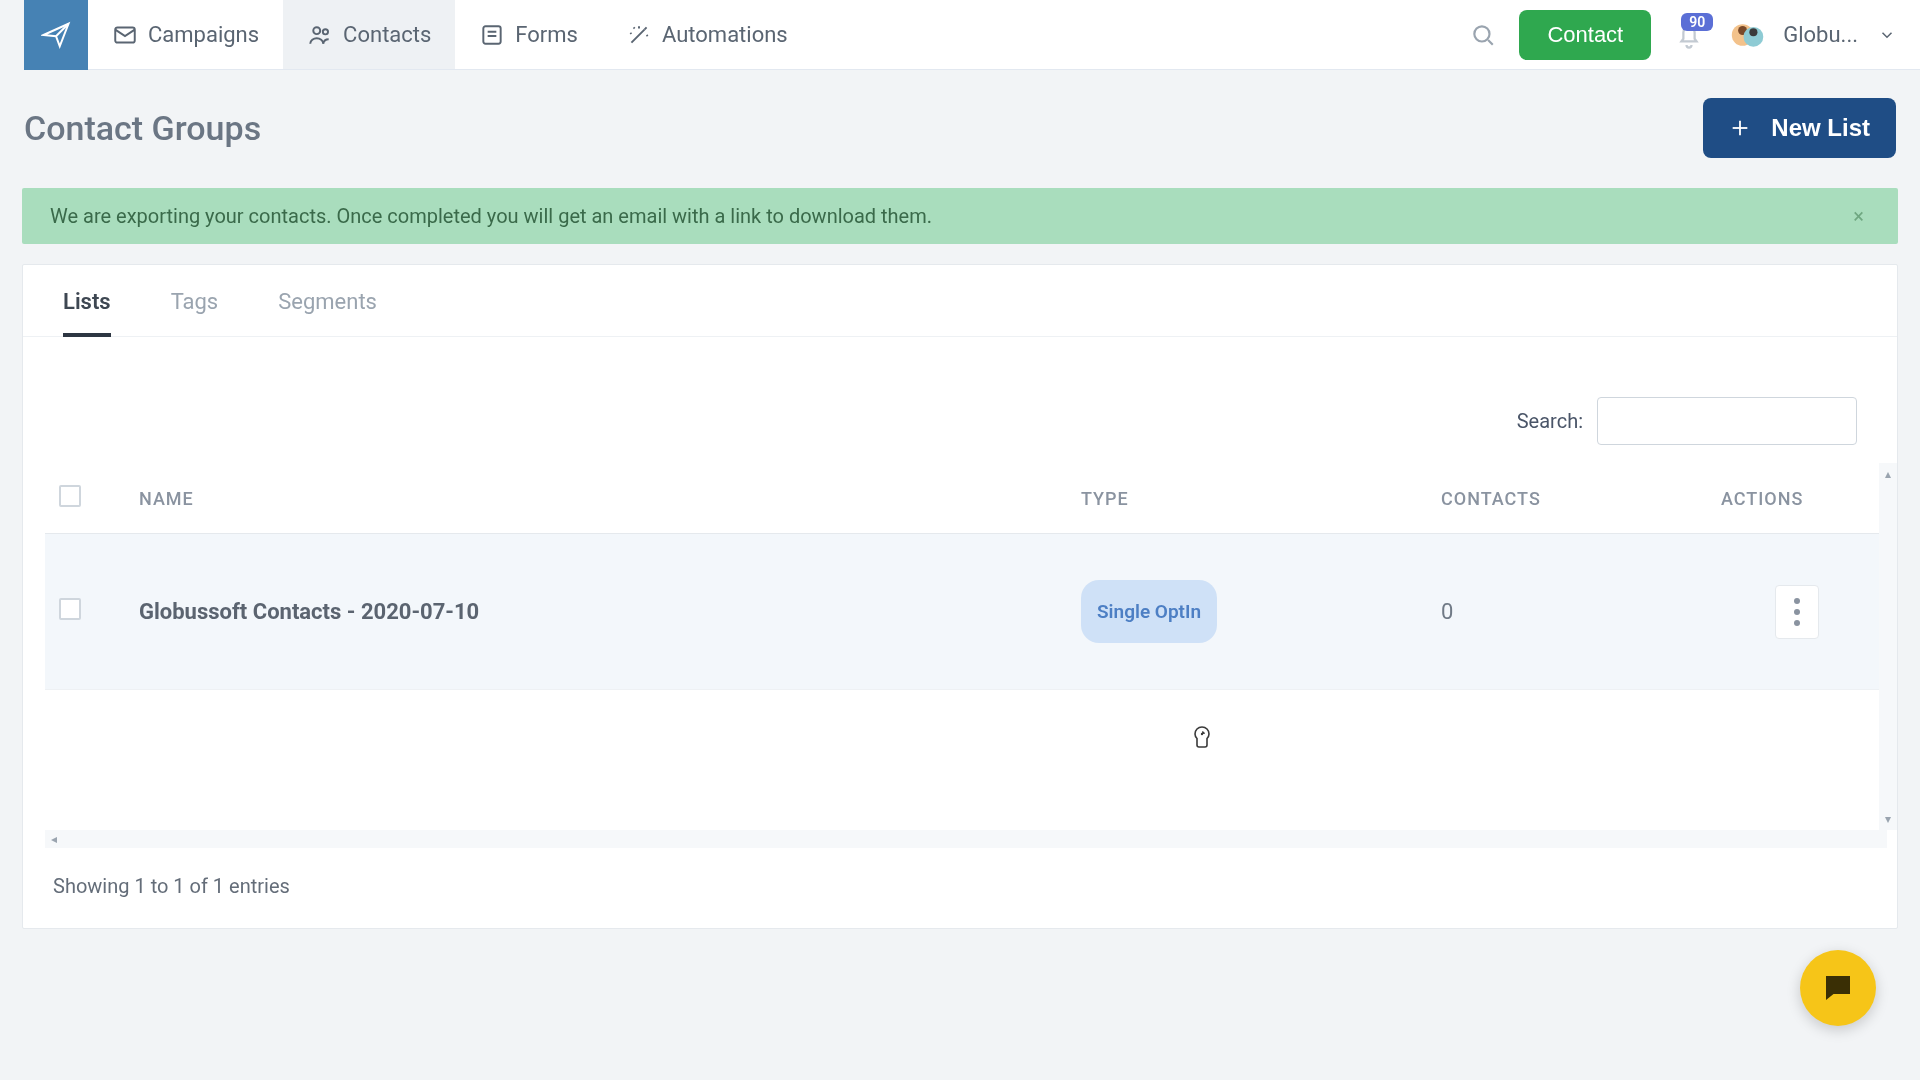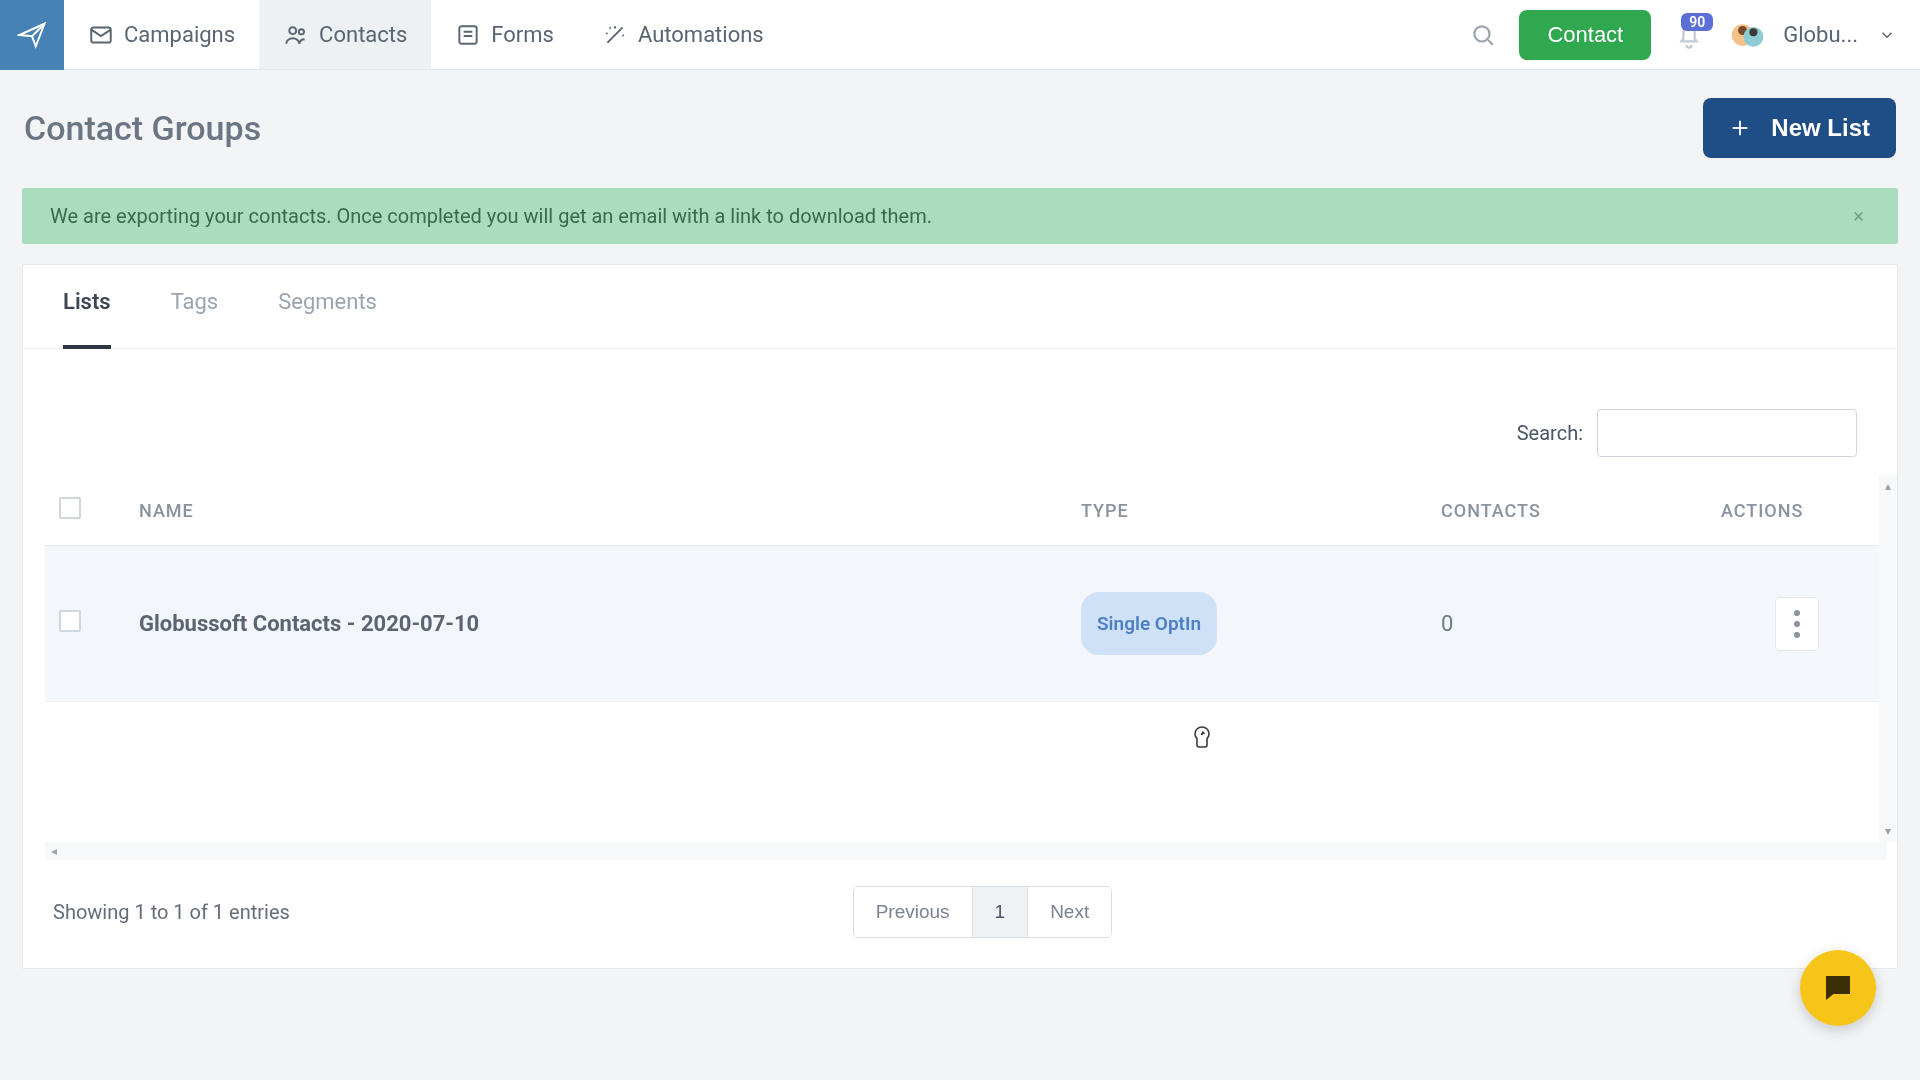--- a/index.html
+++ b/index.html
@@ -1,19 +1,19 @@
 <!DOCTYPE html>
 <html><head>
 <meta charset="utf-8">
 <style>
   * { box-sizing: border-box; margin: 0; padding: 0; }
   html, body { width: 1920px; height: 1080px; font-family: -apple-system, BlinkMacSystemFont, "Segoe UI", Roboto, Arial, sans-serif; background: #f2f4f6; color: #4a5568; overflow: hidden; }
 
   
-  .topnav { display: flex; align-items: center; height: 70px; background: #ffffff; border-bottom: 1px solid #e2e8f0; }
+  .topnav { display: flex; align-items: center; height: 70px; background: #ffffff; border-bottom: 1px solid #e2e8f0; margin-left: 24px; }
   .logo-box { width: 64px; height: 70px; background: #4682b4; display: flex; align-items: center; justify-content: center; }
   .logo-box svg { width: 30px; height: 30px; }
   .nav-items { display: flex; align-items: stretch; height: 100%; }
   .nav-item { display: flex; align-items: center; gap: 10px; padding: 0 24px; font-size: 22px; color: #5a6572; cursor: pointer; }
   .nav-item.active { background: #eef1f4; }
   .nav-item svg { width: 26px; height: 26px; }
   .nav-spacer { flex: 1; }
   .nav-right { display: flex; align-items: center; gap: 14px; padding-right: 24px; }
   .search-icon-btn { width: 44px; height: 44px; display: flex; align-items: center; justify-content: center; color: #9aa4af; cursor: pointer; border-radius: 6px; }
   .upgrade-btn { background: #2fa84f; color: #fff; font-size: 22px; font-weight: 500; padding: 12px 28px; border-radius: 8px; border: none; cursor: pointer; }
@@ -34,21 +34,21 @@
   .new-list-btn { background:#234f88; }
   .new-list-btn { background:#1f4d85; }
   .new-list-btn { background-color:#1f4d85; }
   .new-list-btn svg { width: 22px; height: 22px; }
 
   .alert { background: #a9ddbd; color: #3a6a4a; padding: 16px 28px; border-radius: 2px; font-size: 20px; display: flex; align-items: center; justify-content: space-between; margin: 0 2px 20px 2px; }
   .alert-close { color: #6fa781; font-size: 20px; cursor: pointer; padding: 0 6px; }
 
   .panel { background: #ffffff; border: 1px solid #e5e9ed; border-radius: 2px; padding: 0; margin: 0 2px; }
   .tabbar { display: flex; gap: 60px; padding: 24px 40px 0 40px; border-bottom: 1px solid #eef1f4; }
-  .tab { font-size: 22px; color: #9aa4af; padding-bottom: 34px; cursor: pointer; position: relative; }
+  .tab { font-size: 22px; color: #9aa4af; padding-bottom: 22px; cursor: pointer; position: relative; }
   .tab.active { color: #3e4752; font-weight: 600; }
   .tab.active::after { content: ""; position: absolute; left: 0; right: 0; bottom: -1px; height: 4px; background: #2d3642; }
 
   .search-row { display: flex; justify-content: flex-end; align-items: center; gap: 14px; padding: 60px 40px 18px 40px; }
   .search-row label { font-size: 20px; color: #4a5568; }
   .search-row input { width: 260px; height: 48px; border: 1px solid #cfd6dd; border-radius: 4px; padding: 0 12px; font-size: 18px; }
 
   .table-wrap { position: relative; padding: 0 10px 0 22px; }
   table { width: 100%; border-collapse: collapse; }
   thead th { text-align: left; font-size: 18px; font-weight: 500; color: #8a93a0; letter-spacing: 1px; padding: 22px 14px; border-bottom: 1px solid #e5e9ed; }
@@ -221,25 +221,20 @@
         <span class="arrow">▴</span>
         <span class="arrow">▾</span>
       </div>
     </div>
     <div class="hscroll">
       <span class="arrow">◂</span>
     </div>
 
     <div class="footer-row">
       <div class="entries-text">Showing 1 to 1 of 1 entries</div>
-      <div class="pager">
-        <button>Previous</button>
-        <button class="current">1</button>
-        <button>Next</button>
-      </div>
       <div style="width:200px"></div>
     </div>
   </div>
 </div>
 
 <div class="help-fab">
   <svg viewBox="0 0 24 24" fill="#3a2f05">
     <path d="M4 4h16v12H9l-5 4V4z"></path>
   </svg>
 </div>

